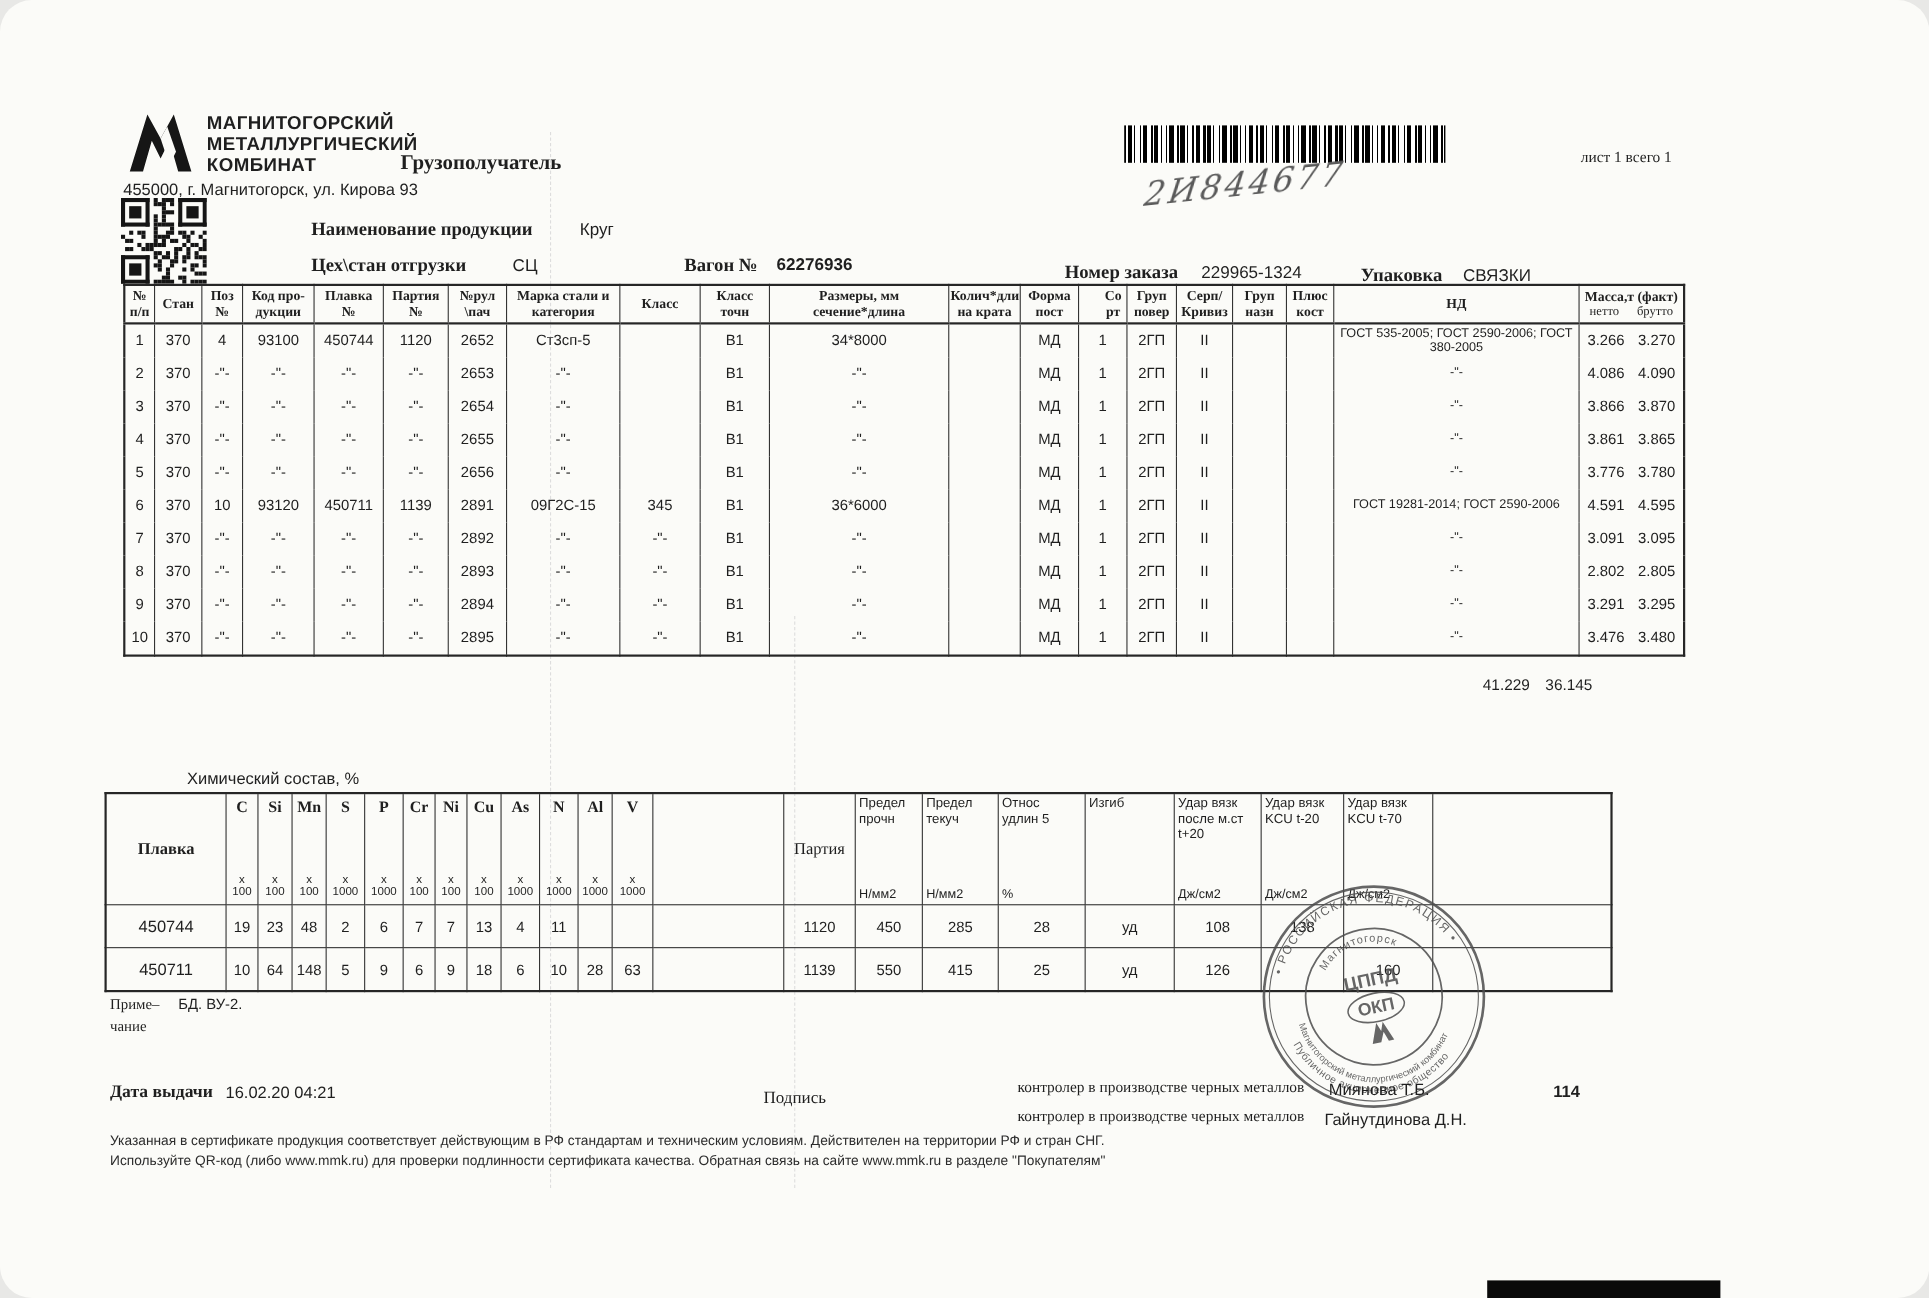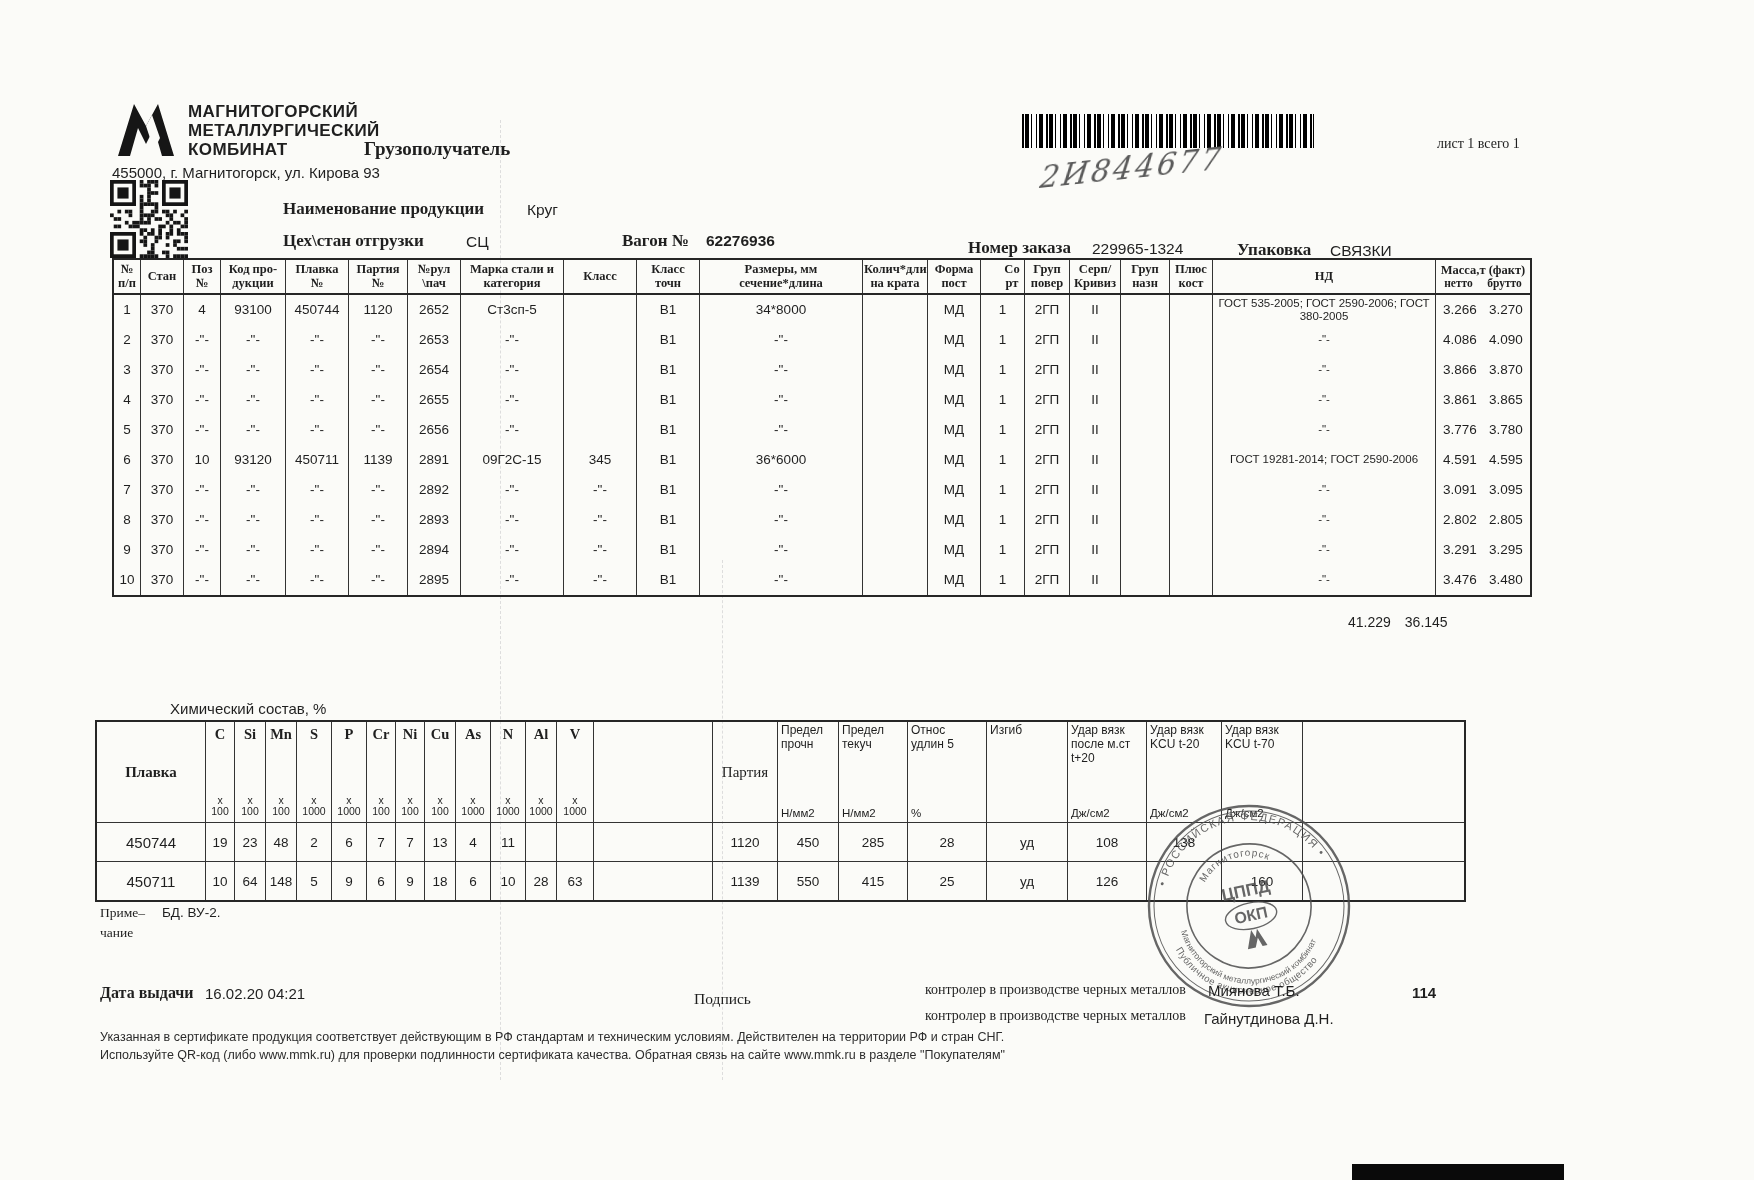--- a/index.html
+++ b/index.html
@@ -1,17 +1,17 @@
 <!DOCTYPE html>
 <html><head>
 <meta charset="utf-8">
 <style>
   html,body{margin:0;padding:0;background:#e8e8e6;}
   .page{position:relative;width:1754px;height:1180px;background:#fbfbf8;overflow:hidden;
-        font-family:"Liberation Sans",sans-serif;color:#1f1f1f;}
+        font-family:"Liberation Sans",sans-serif;color:#1f1f1f;border-radius:29px;}
   .serif{font-family:"Liberation Serif",serif;}
   .abs{position:absolute;}
   .b{font-weight:bold;}
 
   
   .company{font-size:17px;font-weight:bold;line-height:19px;letter-spacing:.4px;}
   .addr{font-size:15px;}
   .title{font-size:21px;font-weight:bold;letter-spacing:1.5px;font-family:"Liberation Serif",serif;}
   .consignee-label{font-size:19px;font-weight:bold;font-family:"Liberation Serif",serif;}
   .consignee-value{font-size:15px;}
@@ -28,21 +28,21 @@
 
   
   table{border-collapse:collapse;table-layout:fixed;}
   .mt{width:1338px;border:2px solid #262626;}
   .mt th{border:1.4px solid #333;border-bottom:2px solid #262626;font-family:"Liberation Serif",serif;
          font-size:12.5px;font-weight:bold;white-space:pre-line;padding:2px 1px;vertical-align:middle;line-height:1.15;}
   .mt td{border-left:1.4px solid #333;border-right:1.4px solid #333;font-size:13.5px;text-align:center;
          height:30px;padding:0 1px;overflow:hidden;}
   .mt td.nd{font-size:11.5px;line-height:1.1;}
   .mt .mass-wrap{display:flex;flex-direction:column;height:100%;justify-content:space-between;}
-  .mt .mass-sub{display:flex;justify-content:space-around;font-size:11.5px;font-weight:bold;}
+  .mt .mass-sub{display:flex;justify-content:space-around;font-size:11.5px;font-weight:normal;}
   .mass-pair{display:flex;justify-content:space-around;}
   .mass-pair span{width:46px;display:inline-block;}
   .totals{font-size:14px;display:flex;gap:14px;}
 
   
   .ct{width:1345px;border:2px solid #262626;}
   .ct th{border:1.4px solid #333;vertical-align:middle;padding:0;}
   .ct td{border:1.4px solid #333;font-size:13.5px;text-align:center;height:36px;}
   .el-cell{display:flex;flex-direction:column;justify-content:space-between;height:96px;align-items:center;}
   .el-sym{font-family:"Liberation Serif",serif;font-size:14.5px;font-weight:bold;padding-top:2px;}

